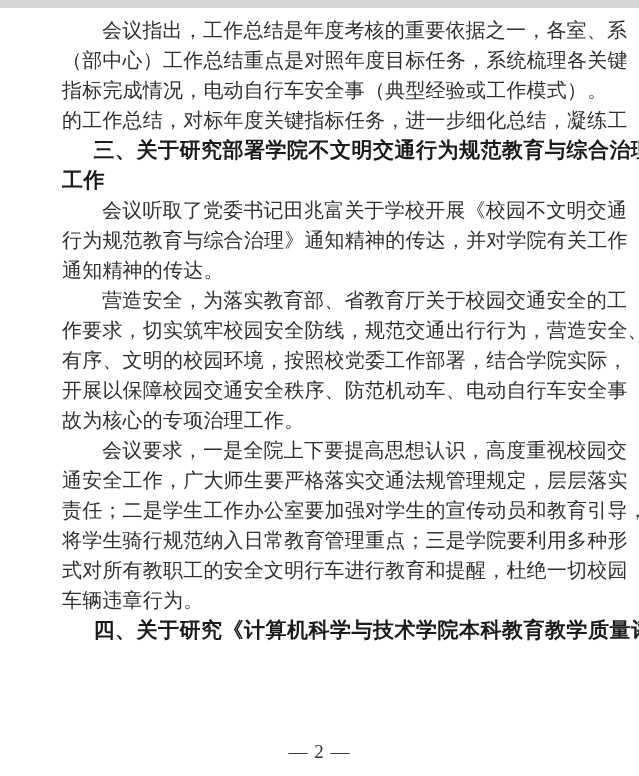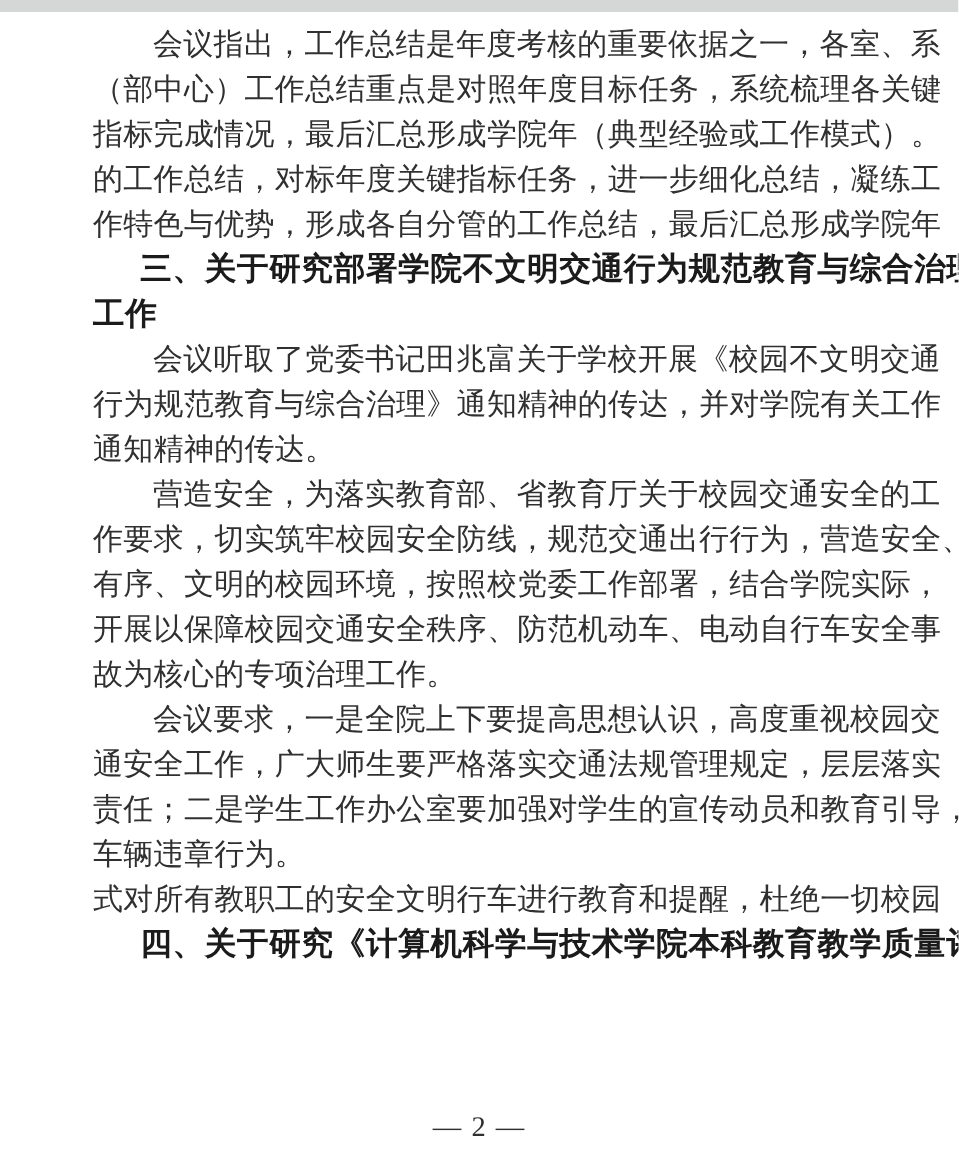--- a/index.html
+++ b/index.html
@@ -58,34 +58,34 @@
   }
 </style>
 </head>
 <body>
 
 <div class="page">
   <div class="scan-edge"></div>
   <div class="text-block">
       <div class="line indent">会议指出，工作总结是年度考核的重要依据之一，各室、系</div>
       <div class="line">（部中心）工作总结重点是对照年度目标任务，系统梳理各关键</div>
-      <div class="line">指标完成情况，最后汇总形成学院年（典型经验或工作模式）。</div>
+      <div class="line">指标完成情况，电动自行车安全事（典型经验或工作模式）。</div>
       <div class="line">的工作总结，对标年度关键指标任务，进一步细化总结，凝练工</div>
-      <div class="line">作特色与优势，形成各自分管的工作总结，最后汇总形成学院年</div>
       <div class="line indent heading">三、关于研究部署学院不文明交通行为规范教育与综合治理</div>
       <div class="line heading">工作</div>
       <div class="line indent">会议听取了党委书记田兆富关于学校开展《校园不文明交通</div>
       <div class="line">行为规范教育与综合治理》通知精神的传达，并对学院有关工作</div>
       <div class="line">通知精神的传达。</div>
       <div class="line indent">营造安全，为落实教育部、省教育厅关于校园交通安全的工</div>
       <div class="line">作要求，切实筑牢校园安全防线，规范交通出行行为，营造安全、</div>
       <div class="line">有序、文明的校园环境，按照校党委工作部署，结合学院实际，</div>
       <div class="line">开展以保障校园交通安全秩序、防范机动车、电动自行车安全事</div>
       <div class="line">故为核心的专项治理工作。</div>
       <div class="line indent">会议要求，一是全院上下要提高思想认识，高度重视校园交</div>
       <div class="line">通安全工作，广大师生要严格落实交通法规管理规定，层层落实</div>
       <div class="line">责任；二是学生工作办公室要加强对学生的宣传动员和教育引导，</div>
+      <div class="line">将学生骑行规范纳入日常教育管理重点；三是学院要利用多种形</div>
+      <div class="line">式对所有教职工的安全文明行车进行教育和提醒，杜绝一切校园</div>
       <div class="line">车辆违章行为。</div>
-      <div class="line">式对所有教职工的安全文明行车进行教育和提醒，杜绝一切校园</div>
       <div class="line indent heading">四、关于研究《计算机科学与技术学院本科教育教学质量评</div>
     </div>
   <div class="page-number">— 2 —</div>
 </div>
 
 </body></html>

